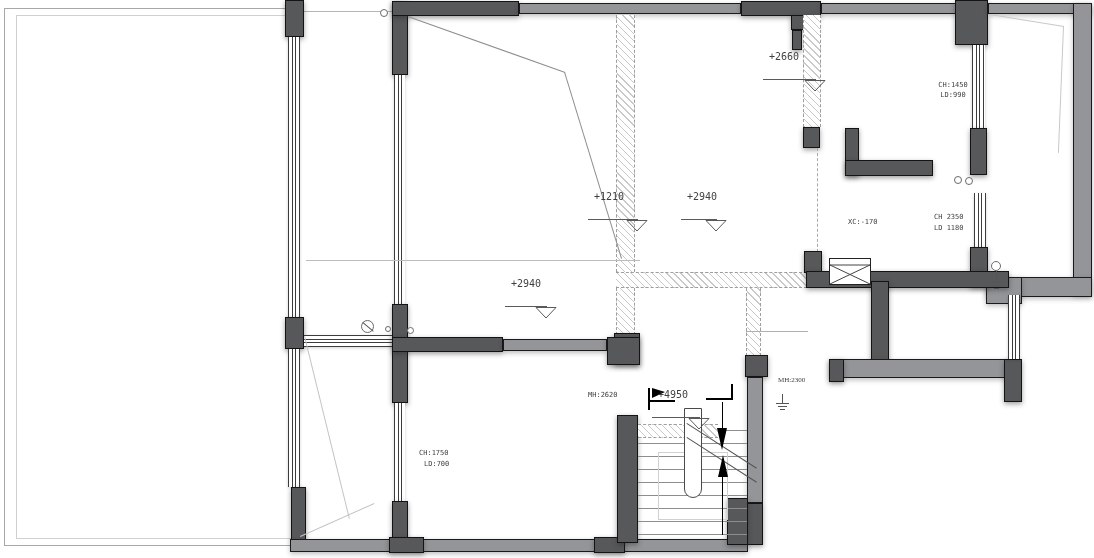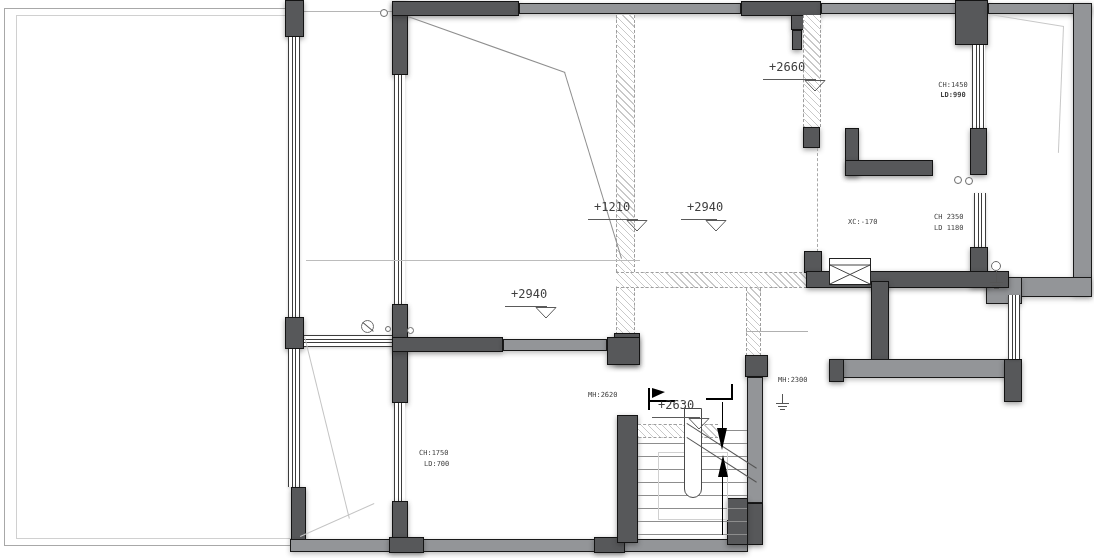--- a/index.html
+++ b/index.html
@@ -24,21 +24,21 @@
         background-image:repeating-linear-gradient(45deg,#c9c9c9 0 1px,transparent 1px 5px);
         border-top:1px dashed #9e9e9e;border-bottom:1px dashed #9e9e9e;}
   .ln{position:absolute;background:#999;}
   .rot{transform-origin:0 0;}
   .outline{position:absolute;border:1px solid #a8a8a8;box-sizing:border-box;}
   .outline2{position:absolute;border:1px solid #d0d0d0;box-sizing:border-box;}
   .lbl{position:absolute;font-size:7px;line-height:9px;letter-spacing:0;white-space:nowrap;}
   .r{text-align:center;}
   
   .lvl{position:absolute;border-top:1px solid #5a5a5a;}
-  .lvl .t{position:absolute;left:6px;bottom:6px;font-size:12px;white-space:nowrap;}
+  .lvl .t{position:absolute;left:6px;bottom:18px;font-size:10px;white-space:nowrap;}
   .lvl svg{position:absolute;right:-10px;top:0;}
   .circ{position:absolute;border:1px solid #6a6a6a;border-radius:50%;background:#fff;box-sizing:border-box;}
   .tri-dn{position:absolute;width:0;height:0;border-left:5px solid transparent;border-right:5px solid transparent;border-top:22px solid #000;}
   .tri-up{position:absolute;width:0;height:0;border-left:5px solid transparent;border-right:5px solid transparent;border-bottom:22px solid #000;}
   .blk{position:absolute;background:#000;}
   .flag{position:absolute;width:0;height:0;border-left:13px solid #000;border-top:4px solid transparent;border-bottom:6px solid transparent;}
   .treads{position:absolute;background-image:repeating-linear-gradient(0deg,#8d8d8d 0 1px,transparent 1px 13px);}
   .rail{position:absolute;background:#fff;border:1px solid #4a4a4a;border-radius:0 0 9px 9px;box-sizing:border-box;}
   .gl{position:absolute;background:#555;}
 </style>
@@ -189,29 +189,29 @@
         <path d="M1 0.5 L21 0.5 L11 11 Z" fill="none" stroke="#5a5a5a" stroke-width="1"></path>
       </svg>
   </div>
   <div class="lvl" style="left:505px;top:306px;width:42px;">
     <span class="t">+2940</span>
     <svg width="22" height="12">
         <path d="M1 0.5 L21 0.5 L11 11 Z" fill="none" stroke="#5a5a5a" stroke-width="1"></path>
       </svg>
   </div>
   <div class="lvl" style="left:652px;top:417px;width:48px;">
-    <span class="t">+2630</span>
+    <span class="t">+4950</span>
     <svg width="22" height="12">
         <path d="M1 0.5 L21 0.5 L11 11 Z" fill="none" stroke="#5a5a5a" stroke-width="1"></path>
       </svg>
   </div>
 
   <div class="lbl r" style="left:928px;top:81px;width:50px;">CH:1450</div>
-  <div class="lbl r" style="left:928px;top:91px;width:50px;font-weight:bold;">LD:990</div>
+  <div class="lbl r" style="left:928px;top:91px;width:50px;">LD:990</div>
   <div class="lbl" style="left:848px;top:218px;">XC:-170</div>
   <div class="lbl" style="left:934px;top:213px;">CH 2350</div>
   <div class="lbl" style="left:934px;top:224px;">LD 1180</div>
-  <div class="lbl" style="left:778px;top:376px;">MH:2300</div>
+  <div class="lbl" style="left:778px;top:376px;font-family:Liberation Serif, serif;">MH:2300</div>
   <div class="lbl" style="left:588px;top:391px;">MH:2620</div>
   <div class="lbl" style="left:419px;top:449px;">CH:1750</div>
   <div class="lbl" style="left:424px;top:460px;">LD:700</div>
 
 </div>
 
 </body></html>

